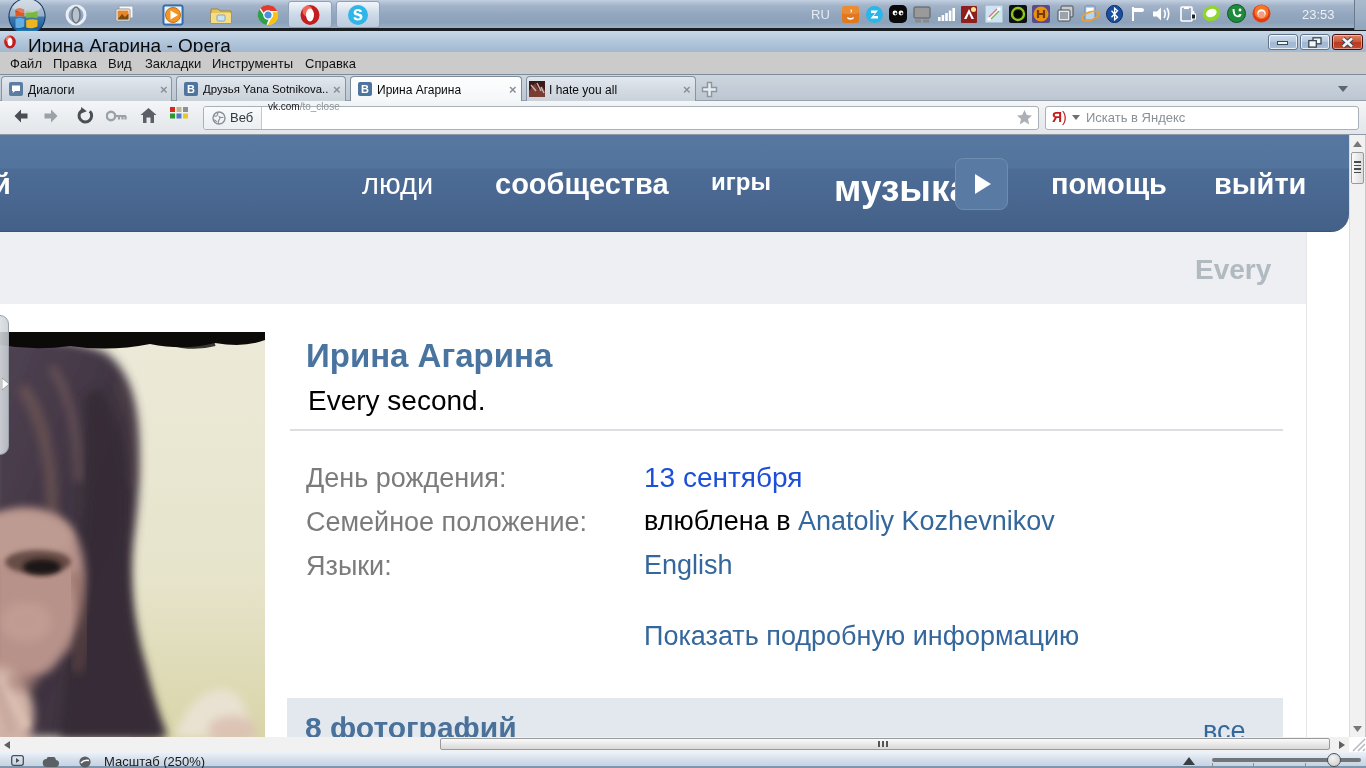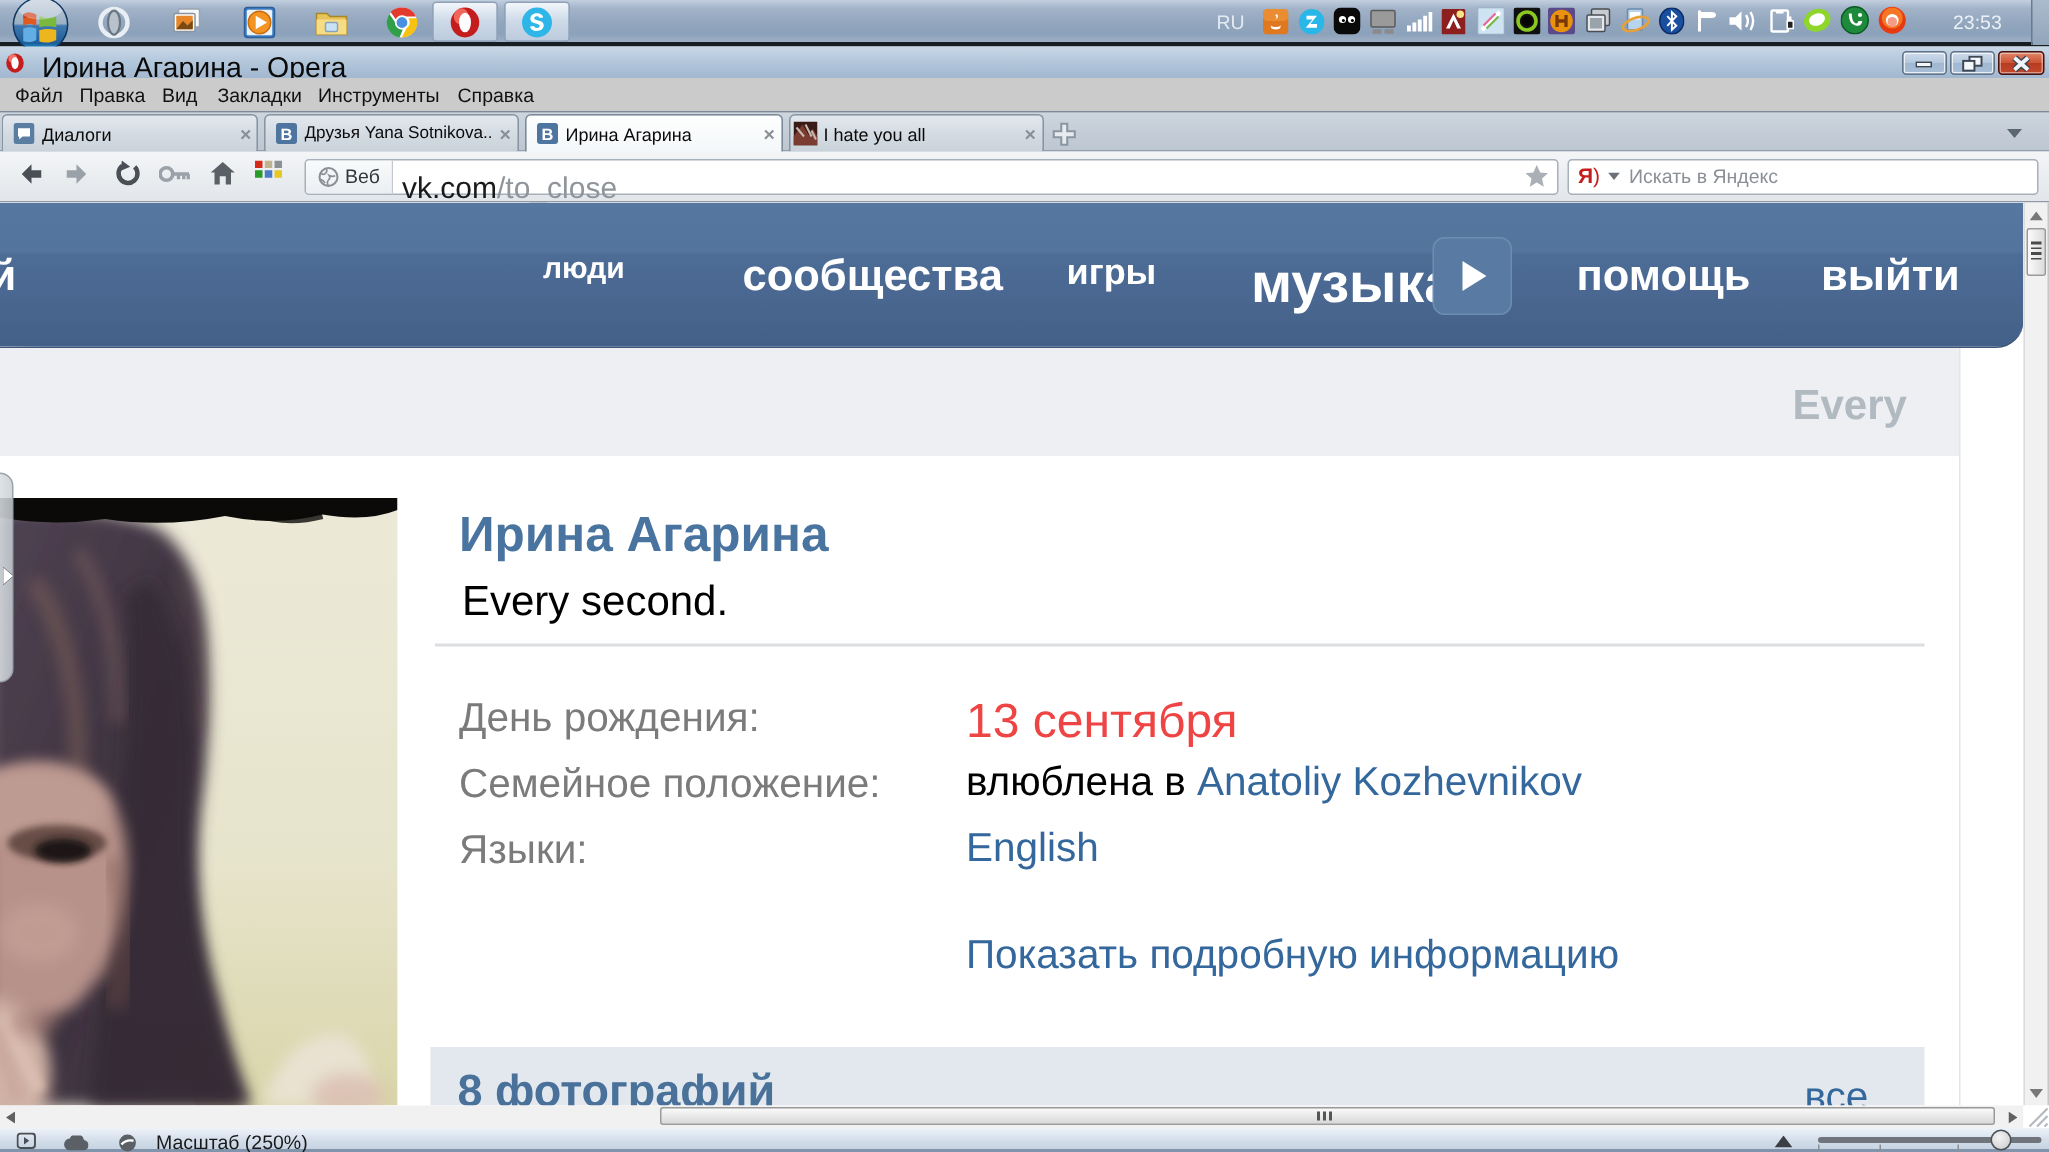--- a/index.html
+++ b/index.html
@@ -326,39 +326,39 @@
       <rect x="13" y="6.5" width="5" height="5" fill="#e8c822"></rect>
   </svg>
 
   <div class="abs" style="left:203px;top:5px;width:836px;height:24px;border:1px solid #a8b0ba;border-radius:3px;background:#fff"></div>
   <div class="abs" style="left:204px;top:6px;width:58px;height:22px;border-right:1px solid #c2c8ce;border-radius:2px 0 0 2px;background:linear-gradient(180deg,#f8fafb,#eceff2)"></div>
   <svg class="abs" style="left:212px;top:10px" width="14" height="14" viewBox="0 0 14 14">
     <circle cx="7" cy="7" r="6" fill="none" stroke="#8a9096" stroke-width="1.4"></circle>
     <path d="M2,4.5 q2,1.5 3,0 q1.5,-1.5 0.5,-2.8 M7,13 q-1.5,-2.5 0,-4 q1.5,-1.5 0.5,-3 q2,1 4,0.2 M1.2,8.5 q2.5,0.5 3.5,2.5" fill="none" stroke="#8a9096" stroke-width="1.1"></path>
   </svg>
   <span class="abs" style="left:230px;top:9px;font-size:13px;color:#33373b">Веб</span>
-  <span class="abs" style="left:268px;top:14px;font-size:20px;color:#1a1a1a">vk.com<span style="color:#8f959b">/to_close</span></span>
+  <span class="abs" style="left:268px;top:0;font-size:10px;color:#1a1a1a">vk.com<span style="color:#8f959b">/to_close</span></span>
   <svg class="abs" style="left:1016px;top:8px" width="17" height="17" viewBox="0 0 17 17">
     <path d="M8.5,1 L10.8,6 L16,6.5 L12,10 L13.2,15.5 L8.5,12.6 L3.8,15.5 L5,10 L1,6.5 L6.2,6 Z" fill="#aab0b6"></path>
   </svg>
 
   <div class="abs" style="left:1045px;top:5px;width:314px;height:24px;border:1px solid #a8b0ba;border-radius:3px;background:#fff"></div>
   <span class="abs" style="left:1052px;top:8px;font-size:14px;font-weight:bold;color:#c41d1d">Я<span style="font-weight:normal;color:#c41d1d">)</span></span>
   <svg class="abs" style="left:1072px;top:14px" width="8" height="5" viewBox="0 0 8 5">
     <path d="M0,0 L8,0 L4,5 Z" fill="#6a7076"></path>
   </svg>
   <span class="abs" style="left:1086px;top:9px;font-size:13px;color:#8a9096">Искать в Яндекс</span>
 </div>
 <div id="viewport">
 
   <div class="abs" style="left:0;top:0;width:1349px;height:97px;border-radius:0 0 18px 0;
     background:linear-gradient(180deg,#56779f 0%,#53749c 34%,#4d6d96 36%,#48658e 75%,#426088 100%);
     border-bottom:1px solid #3c5478;"></div>
   <div class="abs" style="left:-7px;top:33px;font-size:29px;font-weight:bold;color:#fff">й</div>
-  <div class="abs" style="left:362px;top:33px;font-size:20px;font-weight:bold;color:#fff">люди</div>
+  <div class="abs" style="left:362px;top:33px;font-size:29px;font-weight:normal;color:#fff">люди</div>
   <div class="abs" style="left:495px;top:33px;font-size:29px;font-weight:bold;color:#fff">сообщества</div>
   <div class="abs" style="left:711px;top:33px;font-size:24px;font-weight:bold;color:#fff">игры</div>
   <div class="abs" style="left:834px;top:33px;font-size:37px;font-weight:bold;color:#fff">музыка</div>
   <div class="abs" style="left:955px;top:23px;width:53px;height:52px;border-radius:8px;background:#587aa3;border:1px solid #6f8db1"></div>
   <svg class="abs" style="left:974px;top:39px" width="17" height="20" viewBox="0 0 17 20">
     <path d="M1,0 L17,10 L1,20 Z" fill="#fff"></path>
   </svg>
   <div class="abs" style="left:1051px;top:33px;font-size:29px;font-weight:bold;color:#fff">помощь</div>
   <div class="abs" style="left:1214px;top:33px;font-size:29px;font-weight:bold;color:#fff">выйти</div>
 
@@ -420,21 +420,21 @@
   </svg>
 
   <div class="abs" style="left:306px;top:202px;font-size:33px;font-weight:bold;color:#4a74a0">Ирина Агарина</div>
   <div class="abs" style="left:308px;top:250px;font-size:28px;color:#000">Every second.</div>
   <div class="abs" style="left:290px;top:294px;width:993px;height:2px;background:#dcdee2"></div>
 
   <div class="abs" style="left:306px;top:328px;font-size:27px;color:#7b7b7b">День рождения:</div>
   <div class="abs" style="left:306px;top:372px;font-size:27px;color:#7b7b7b">Семейное положение:</div>
   <div class="abs" style="left:306px;top:416px;font-size:27px;color:#7b7b7b">Языки:</div>
 
-  <div class="abs" style="left:644px;top:327px;font-size:32px;color:#ef4444">13 сентября</div>
+  <div class="abs" style="left:644px;top:327px;font-size:28px;color:#1d4ed8">13 сентября</div>
   <div class="abs" style="left:644px;top:371px;font-size:27px;color:#000">влюблена в <span style="color:#34679c">Anatoliy Kozhevnikov</span></div>
   <div class="abs" style="left:644px;top:415px;font-size:27px;color:#34679c">English</div>
   <div class="abs" style="left:644px;top:486px;font-size:27px;color:#34679c">Показать подробную информацию</div>
 
   <div class="abs" style="left:287px;top:563px;width:996px;height:39px;background:#e2e8ee"></div>
   <div class="abs" style="left:305px;top:576px;font-size:30px;font-weight:bold;color:#49719a">8 фотографий</div>
   <div class="abs" style="left:1203px;top:581px;font-size:27px;color:#34679c">все</div>
 </div>
 <div id="vscroll">
   <div class="abs" style="left:0;top:0;width:1px;height:602px;background:#dcdcdc"></div>

